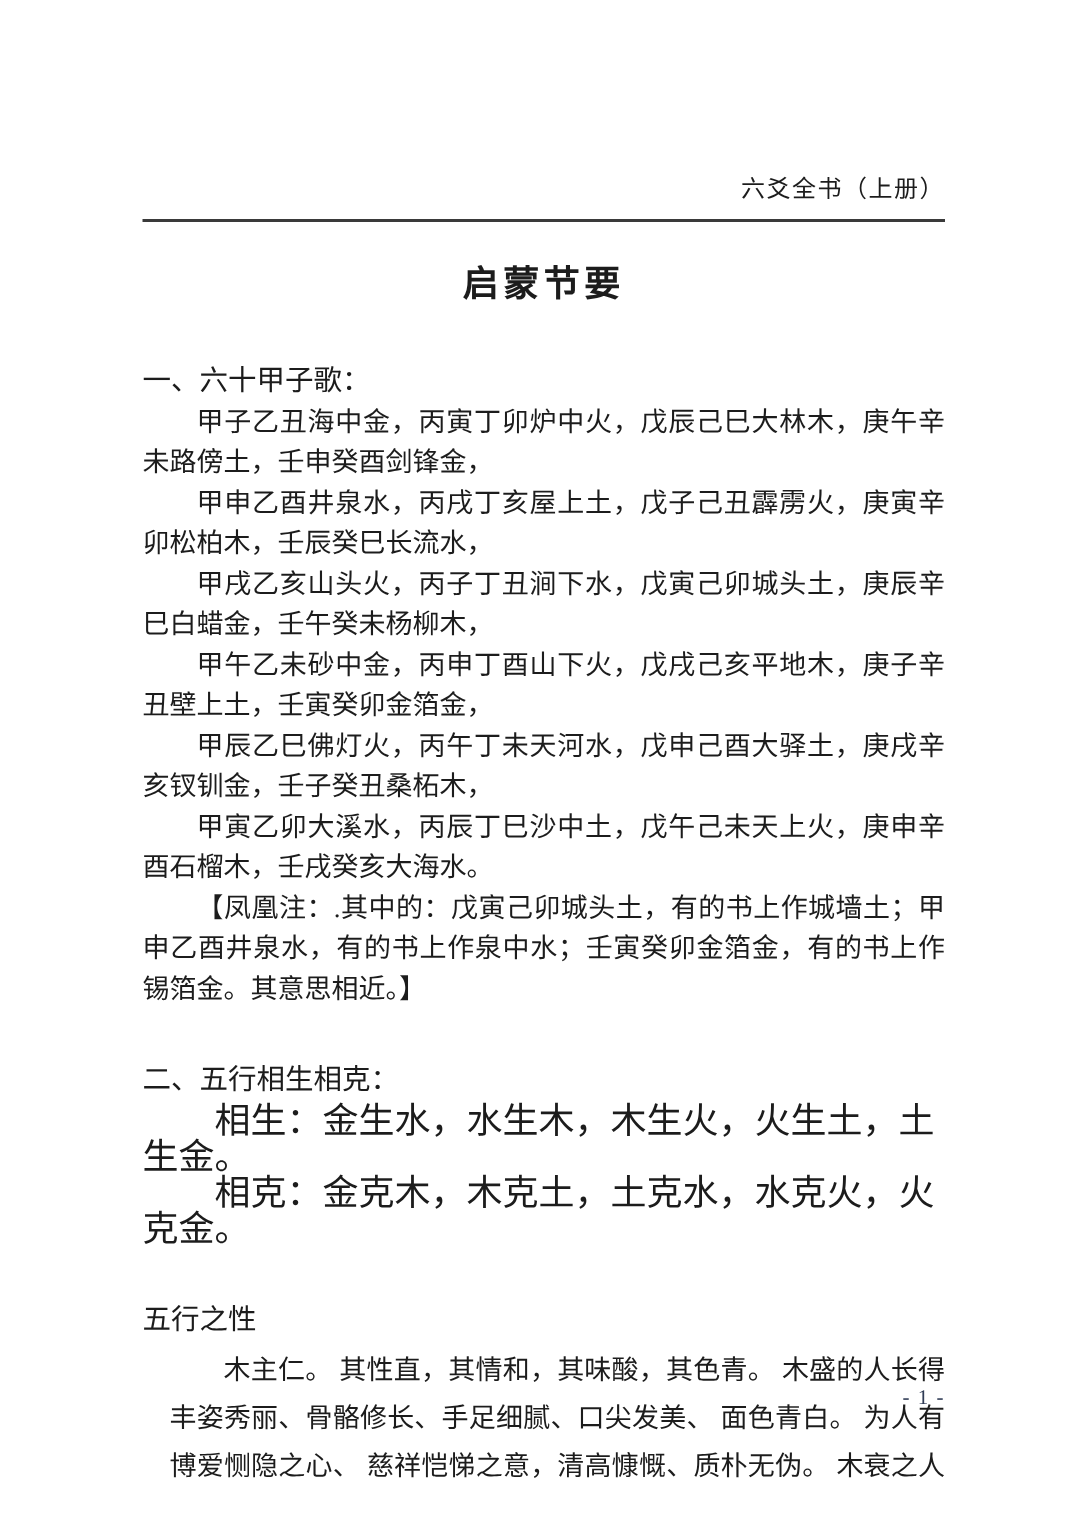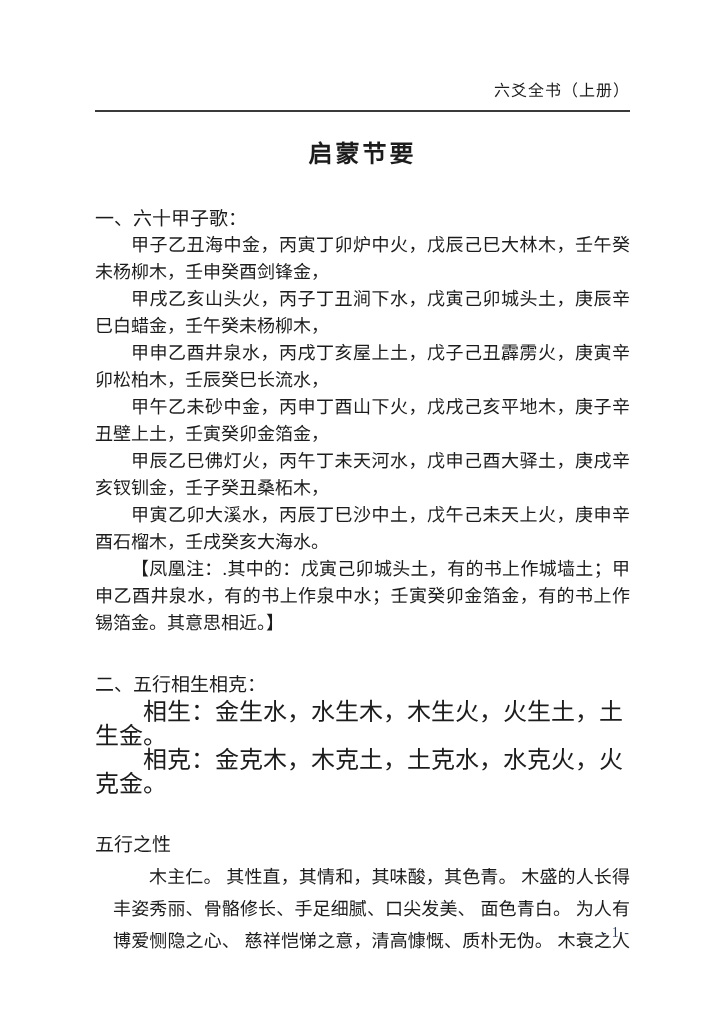--- a/index.html
+++ b/index.html
@@ -16,21 +16,21 @@
     overflow: hidden;
   }
   .page {
     box-sizing: border-box;
     width: 724px;
     height: 1024px;
     padding: 0 94px 0 95px;
     position: relative;
   }
   .page-header {
-    padding-top: 82px;
+    padding-top: 118px;
     padding-bottom: 10px;
     border-bottom: 2px solid #3a3a3a;
     text-align: right;
     font-size: 16px;
     line-height: 18px;
     letter-spacing: 1px;
   }
   .page-title {
     margin-top: 24px;
     text-align: center;
@@ -92,23 +92,23 @@
 <div class="page">
 
   <div class="page-header">
     <span>六爻全书（上册）</span>
   </div>
 
   <div class="page-title">启蒙节要</div>
 
   <div class="sec-heading">一、六十甲子歌：</div>
 
-  <p class="body-para">甲子乙丑海中金，丙寅丁卯炉中火，戊辰己巳大林木，壬午癸未杨柳木，壬申癸酉剑锋金，</p>
+  <p class="body-para">甲子乙丑海中金，丙寅丁卯炉中火，戊辰己巳大林木，庚午辛未路傍土，壬申癸酉剑锋金，</p>
+  <p class="body-para">甲申乙酉井泉水，丙戌丁亥屋上土，戊子己丑霹雳火，庚寅辛卯松柏木，壬辰癸巳长流水，</p>
   <p class="body-para">甲戌乙亥山头火，丙子丁丑涧下水，戊寅己卯城头土，庚辰辛巳白蜡金，壬午癸未杨柳木，</p>
-  <p class="body-para">甲申乙酉井泉水，丙戌丁亥屋上土，戊子己丑霹雳火，庚寅辛卯松柏木，壬辰癸巳长流水，</p>
   <p class="body-para">甲午乙未砂中金，丙申丁酉山下火，戊戌己亥平地木，庚子辛丑壁上土，壬寅癸卯金箔金，</p>
   <p class="body-para">甲辰乙巳佛灯火，丙午丁未天河水，戊申己酉大驿土，庚戌辛亥钗钏金，壬子癸丑桑柘木，</p>
   <p class="body-para">甲寅乙卯大溪水，丙辰丁巳沙中土，戊午己未天上火，庚申辛酉石榴木，壬戌癸亥大海水。</p>
 
   <p class="body-para">【凤凰注：.其中的：戊寅己卯城头土，有的书上作城墙土；甲申乙酉井泉水，有的书上作泉中水；壬寅癸卯金箔金，有的书上作锡箔金。其意思相近。】</p>
 
   <div class="sec-heading sec2-heading">二、五行相生相克：</div>
 
   <div class="pair-line pair-first">相生：金生水，水生木，木生火，火生土，土生金。</div>
   <div class="pair-line">相克：金克木，木克土，土克水，水克火，火克金。</div>

